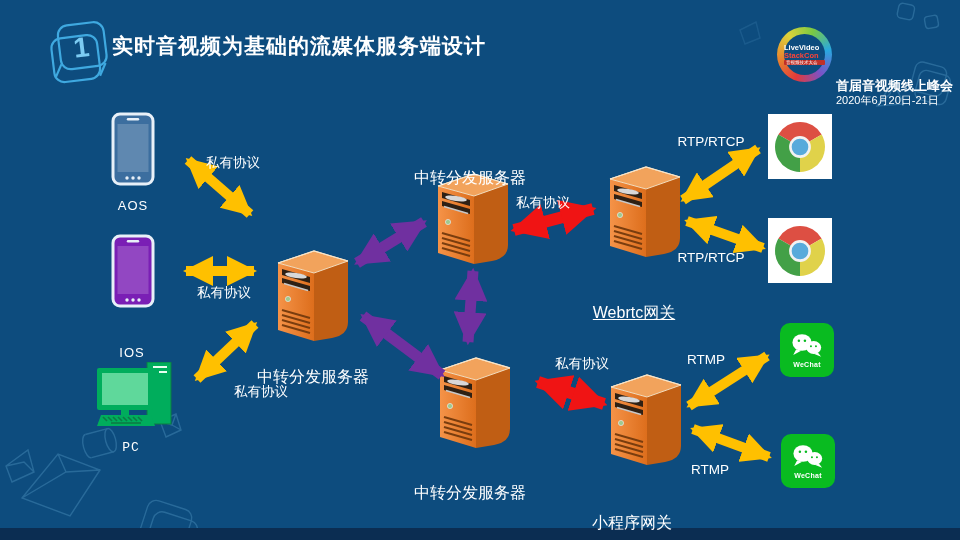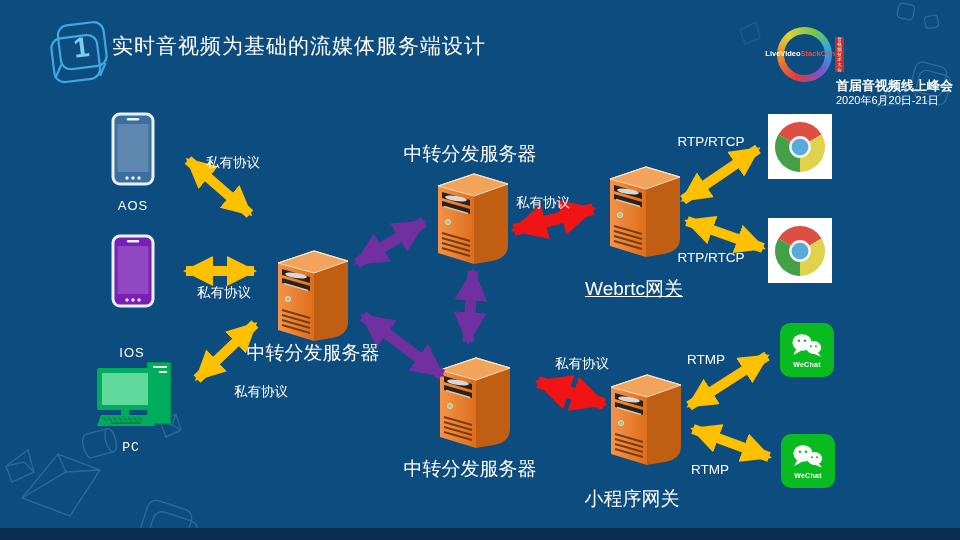--- a/index.html
+++ b/index.html
@@ -1,35 +1,35 @@
 <!DOCTYPE html>
 <html><head>
 <meta charset="utf-8">
 <style>
   html,body{margin:0;padding:0;background:#222;}
   .stage{position:relative;width:960px;height:540px;background:#0D4C7E;overflow:hidden;
          font-family:"Liberation Sans","DejaVu Sans",sans-serif;}
   .abs{position:absolute;}
   svg{display:block;}
   
-  .title{position:absolute;left:112px;top:32px;color:#fff;font-size:21px;font-weight:normal;
+  .title{position:absolute;left:112px;top:32px;color:#fff;font-size:21px;font-weight:bold;
          letter-spacing:1px;white-space:nowrap;}
   .logo{position:absolute;left:777px;top:27px;width:55px;height:55px;border-radius:50%;
         background:conic-gradient(from 200deg,#e23a3a,#e8842e,#ddd23a,#7ac943,#29a8e0,#7a52c7,#e23a3a);}
   .logo-hole{position:absolute;inset:7px;border-radius:50%;background:#0D4C7E;
-             display:flex;align-items:center;justify-content:center;line-height:1.12;}
+             display:flex;flex-direction:column;justify-content:center;line-height:1.12;}
   .logo-l1{color:#fff;font-size:7.5px;font-weight:bold;}
   .logo-l2{color:#ff4438;font-size:7.5px;font-weight:bold;}
   .logo-l3{color:#fff;font-size:4.5px;background:#c03028;padding:0 2px;border-radius:1px;}
   .conf{position:absolute;left:836px;top:38px;color:#fff;line-height:15px;white-space:nowrap;}
   .conf-name{font-size:13px;font-weight:bold;margin-top:40px;}
   .conf-date{font-size:11px;}
   
   .lbl{position:absolute;color:#fff;font-size:13.5px;white-space:nowrap;transform:translateX(-50%);}
-  .srv-lbl{font-size:19px;}
+  .srv-lbl{font-size:16px;margin-top:27px;}
   .dev-lbl{font-size:13px;letter-spacing:1px;}
   
   .chrome-tile{position:absolute;width:64px;height:65px;background:#fff;display:flex;
                align-items:center;justify-content:center;}
   .wechat-tile{position:absolute;width:54px;height:54px;background:#09BB20;border-radius:10px;
                display:flex;flex-direction:column;align-items:center;justify-content:flex-start;padding-top:7px;box-sizing:border-box;}
   .wechat-word{color:#fff;font-size:7px;font-weight:bold;margin-top:1px;letter-spacing:.3px;}
   .layer{position:absolute;left:0;top:0;}
   .z-deco{z-index:1;} .z-head{z-index:5;} .z-icon{z-index:10;} .z-arrow{z-index:20;} .z-lbl{z-index:30;}
   .footer-bar{position:absolute;left:0;top:528px;width:960px;height:12px;background:#0B2D52;}

